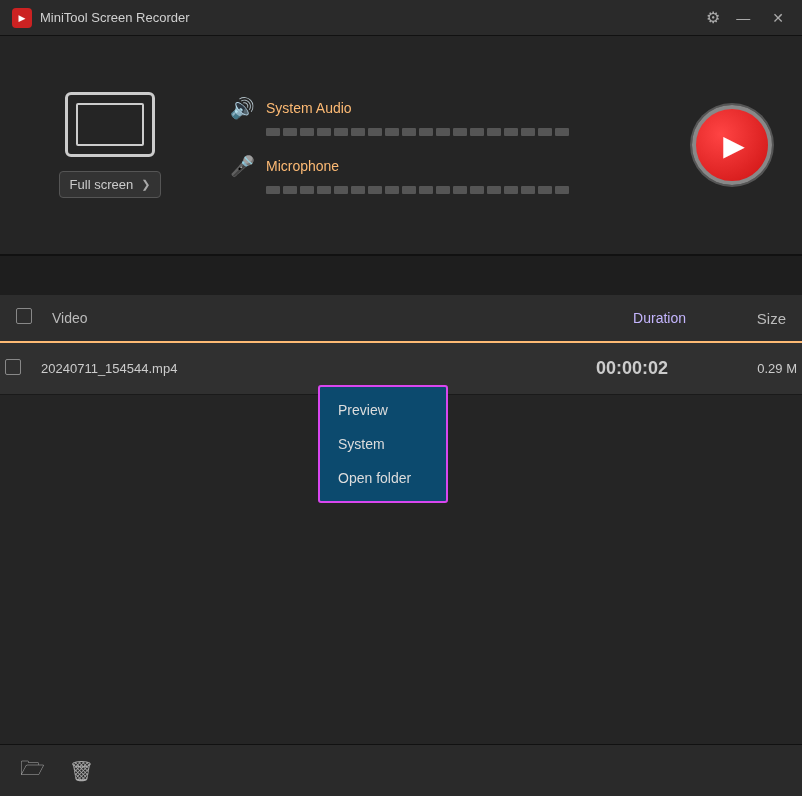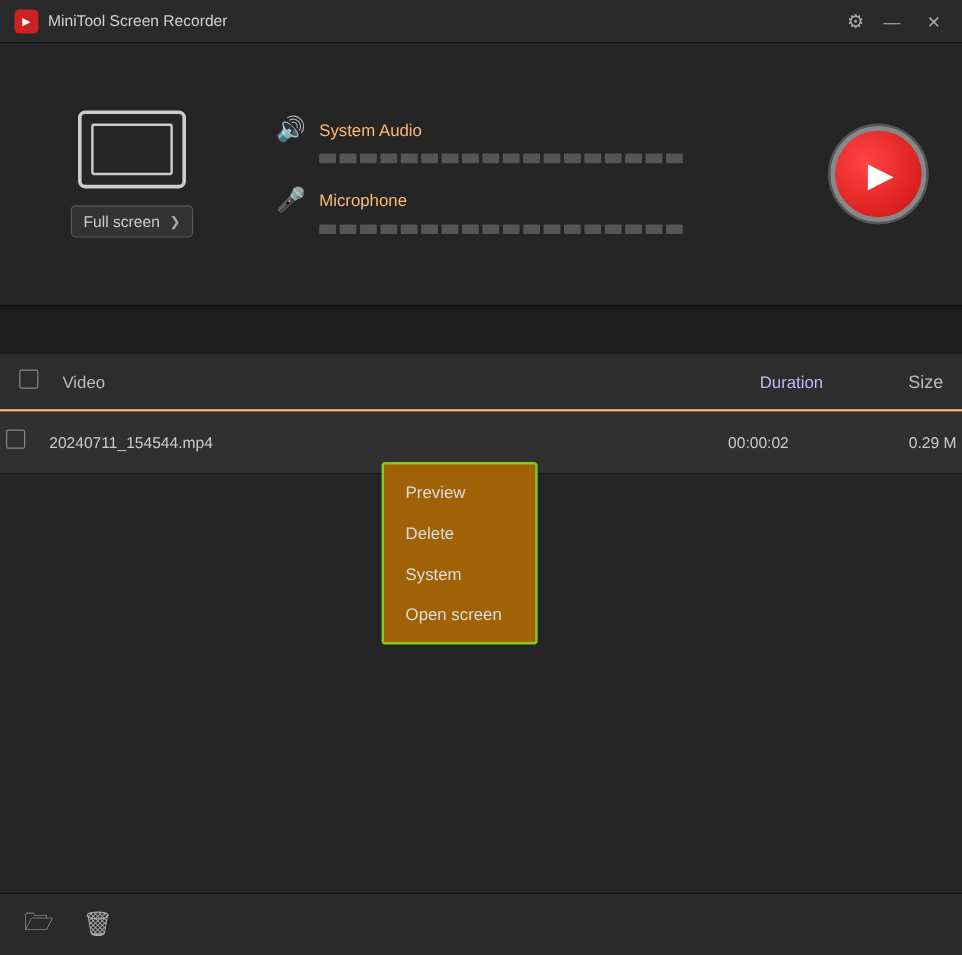--- a/index.html
+++ b/index.html
@@ -213,23 +213,24 @@
       border-bottom: 1px solid #1a1a1a;
       height: 52px;
     }
     .row-filename {
       flex: 1;
       font-size: 13px;
       color: #ccc;
     }
     .row-duration {
       width: 130px;
-      font-size: 13px;
+      font-size: 18px;
       color: #ccc;
       text-align: center;
+      font-weight: bold;
     }
     .row-size {
       width: 100px;
       font-size: 13px;
       color: #ccc;
       text-align: right;
     }
 
     
     .checkbox {
@@ -267,22 +268,22 @@
       color: #aaa;
       cursor: pointer;
       padding: 4px;
     }
 
     
     .context-menu {
       position: absolute;
       top: 385px;
       left: 318px;
-      background: #a16207;
-      border: 2px solid #84cc16;
+      background: #0c4a6e;
+      border: 2px solid #d946ef;
       border-radius: 3px;
       min-width: 130px;
       padding: 6px 0;
       z-index: 100;
     }
     .context-menu-item {
       padding: 9px 18px;
       font-size: 14px;
       color: #ddd;
       cursor: pointer;
@@ -415,18 +416,17 @@
 
   </div>
 
   <div class="bottom-toolbar">
     <span class="toolbar-btn">🗁</span>
     <span class="toolbar-btn">🗑</span>
   </div>
 
   <div class="context-menu" id="context-menu">
       <div class="context-menu-item">Preview</div>
-      <div class="context-menu-item">Delete</div>
       <div class="context-menu-item">System</div>
-      <div class="context-menu-item">Open screen</div>
+      <div class="context-menu-item">Open folder</div>
     </div>
 
 </div>
 
 </body></html>

